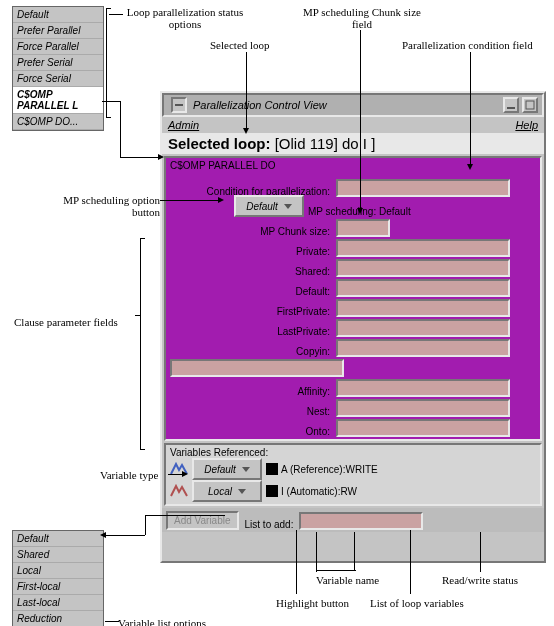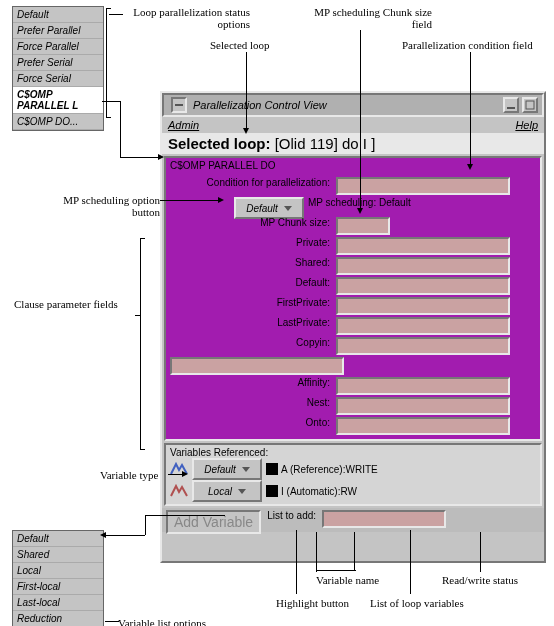--- a/index.html
+++ b/index.html
@@ -5,25 +5,25 @@
 html,body{margin:0;padding:0;font-family:Helvetica,Arial,sans-serif;font-size:10px;color:#000;background:#fff}
 .stage{position:relative;width:554px;height:626px}
 .panel{position:absolute;background:#bfbfbf;border:1px solid #666}
 .emboss{border:2px solid;border-color:#e8e8e8 #777 #777 #e8e8e8;background:#c4c4c4}
 .inset{border:2px solid;border-color:#777 #e8e8e8 #e8e8e8 #777;background:#c4c4c4}
 .pink{background:#caa2a2}
 @keyframes blink{50%{background:#fff}}
 .hl{display:inline-block;width:12px;height:12px;background:#000;margin-right:3px;vertical-align:middle}
 .brace{position:absolute;border-top:1px solid #000;border-bottom:1px solid #000;border-left:1px solid #000;width:4px}
 .arrow{position:absolute;background:#000}
-.label{position:absolute;font-family:Georgia,serif;font-size:11px;text-align:right}
+.label{position:absolute;font-family:Georgia,serif;font-size:11px;text-align:center}
 .list{position:absolute;width:90px;background:#c4c4c4;border:1px solid #666;}
 .list div{padding:2px 4px;font-style:italic;border-bottom:1px solid #aaa}
 .list .sel{background:#fff;font-weight:bold}
-.row{display:flex;align-items:flex-start;height:20px}
+.row{display:flex;align-items:flex-end;height:20px}
 .rlabel{width:160px;text-align:right;padding-right:6px;font-size:10px}
 .field{height:14px;width:170px}
 .btn{display:inline-flex;align-items:center;justify-content:center;height:18px;width:66px;font-style:italic;font-size:10px;margin-right:4px}
 .btn .arrowdn{margin-left:6px;width:0;height:0;border-left:4px solid transparent;border-right:4px solid transparent;border-top:5px solid #555}
 .menubar{display:flex;justify-content:space-between;padding:2px 6px;font-style:italic;font-size:11px}
 .titlebar{display:flex;align-items:center;background:#b0b0b0;border:2px solid;border-color:#777 #e8e8e8 #e8e8e8 #777;padding:2px 4px;font-style:italic;font-size:11px}
 .tiny{width:12px;height:12px;margin-left:3px}
 .sel-loop{background:#e8e8e8;padding:2px 6px;font-size:15px}
 .vr{display:flex;align-items:center;height:22px;font-size:10px}
 .vr .ico{width:18px;height:14px;margin-right:4px}
@@ -34,21 +34,21 @@
 </style>
 </head>
 <body>
 <div class="stage">
 
 <div class="label" style="left:120px;top:6px;width:130px">Loop parallelization status options</div>
 <div class="label" style="left:210px;top:39px">Selected loop</div>
 <div class="label" style="left:292px;top:6px;width:140px">MP scheduling Chunk size field</div>
 <div class="label" style="left:402px;top:39px">Parallelization condition field</div>
 <div class="label" style="left:60px;top:194px;width:100px;text-align:right">MP scheduling option button</div>
-<div class="label" style="left:14px;top:298px">Clause parameter fields</div>
+<div class="label" style="left:14px;top:316px">Clause parameter fields</div>
 <div class="label" style="left:100px;top:469px">Variable type</div>
 <div class="label" style="left:118px;top:617px">Variable list options</div>
 <div class="label" style="left:276px;top:597px">Highlight button</div>
 <div class="label" style="left:316px;top:574px">Variable name</div>
 <div class="label" style="left:370px;top:597px">List of loop variables</div>
 <div class="label" style="left:442px;top:574px">Read/write status</div>
 
 <div class="list" style="left:12px;top:6px">
   <div>Default</div>
   <div>Prefer Parallel</div>
@@ -187,21 +187,21 @@
               <span>Local</span>
               <span class="arrowdn"></span>
             </div>
     <span class="hl"></span>
     <span>I (Automatic):RW</span>
           </div>
         </div>
   </div>
 
   <div class="row" style="padding:2px 4px;background:#bcbcbc">
-    <div class="inset" style="padding:2px 6px;font-size:14px;margin-right:6px;color:#888">Add Variable</div>
+    <div class="inset" style="padding:2px 6px;font-size:10px;margin-right:6px;color:#888">Add Variable</div>
     <span>List to add:</span>
     <div class="field pink inset" style="width:120px;margin-left:6px"></div>
   </div>
 </div>
 
 <div class="brace" style="left:106px;top:8px;height:108px"></div>
 <div class="arrow" style="left:109px;top:14px;width:14px;height:1px"></div>
 
 <div class="arrow" style="left:102px;top:101px;width:18px;height:1px"></div>
 <div class="arrow" style="left:120px;top:101px;width:1px;height:56px"></div>

